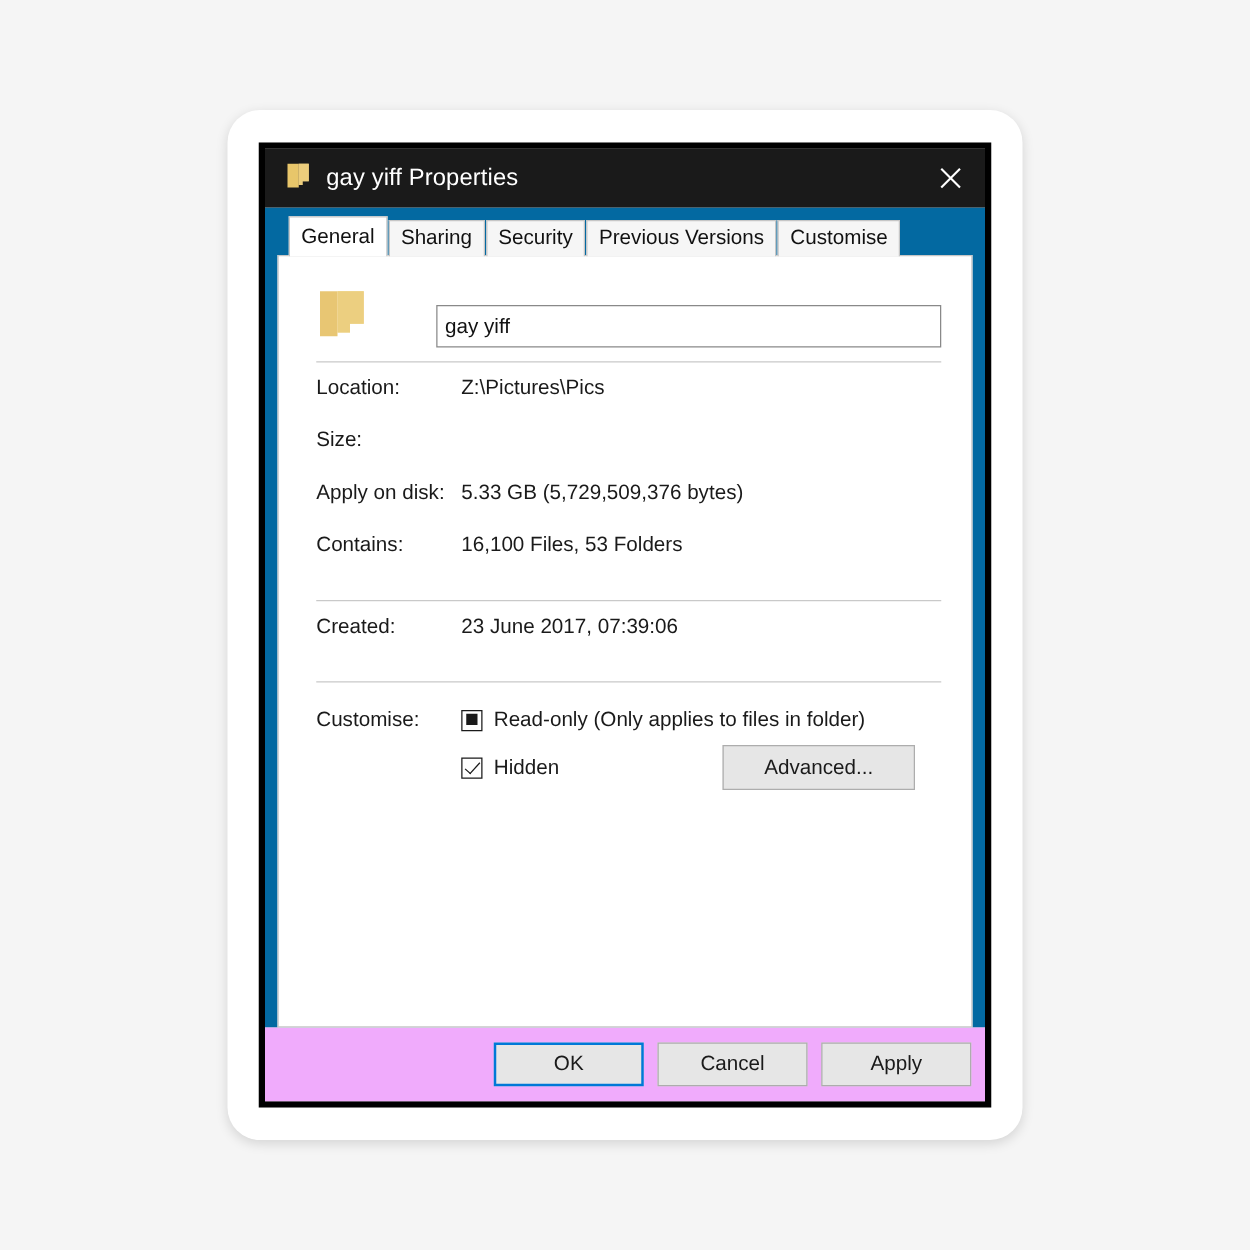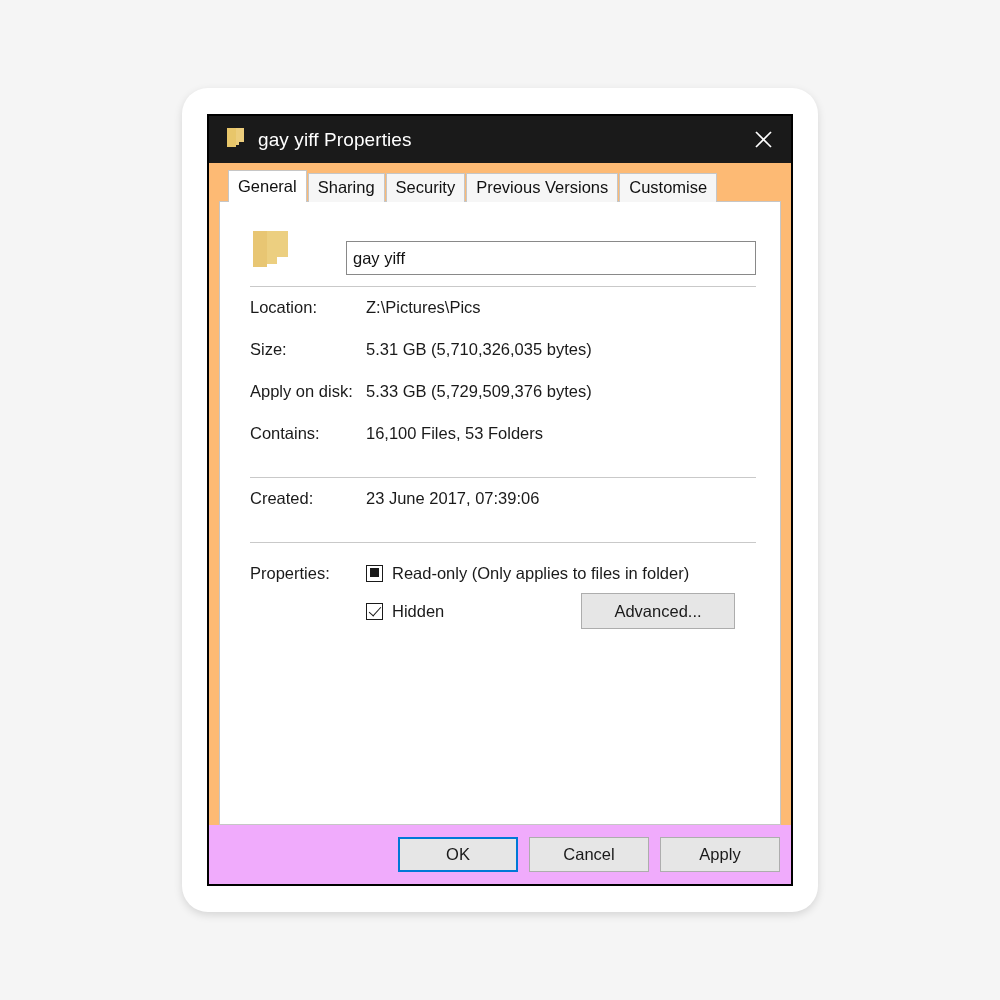--- a/index.html
+++ b/index.html
@@ -28,21 +28,21 @@
   }
 
   
   #dialog-window {
     position: absolute;
     left: 207px;
     top: 114px;
     width: 586px;
     height: 772px;
     background: #f0f0f0;
-    border: 2px solid #000000;
+    border: 5px solid #000000;
     box-sizing: border-box;
     display: flex;
     flex-direction: column;
   }
 
   
   #title-bar {
     height: 47px;
     background: #1a1a1a;
     display: flex;
@@ -74,21 +74,21 @@
   }
   #close-button svg { display: block; }
 
   
   #dialog-body {
     flex: 1 1 auto;
     display: flex;
     flex-direction: column;
     padding: 9px 10px 0 10px;
     box-sizing: border-box;
-    background: #fdba74;
+    background: #0369a1;
   }
 
   
   #tab-strip {
     display: flex;
     align-items: flex-end;
     height: 30px;
     flex: none;
     position: relative;
     z-index: 2;
@@ -319,42 +319,41 @@
       </div>
 
       <div class="separator"></div>
 
       <div class="info-row">
         <span class="info-label">Location:</span>
         <span class="info-value">Z:\Pictures\Pics</span>
       </div>
       <div class="info-row">
         <span class="info-label">Size:</span>
-        <span class="info-value">5.31 GB (5,710,326,035 bytes)</span>
       </div>
       <div class="info-row">
         <span class="info-label">Apply on disk:</span>
         <span class="info-value">5.33 GB (5,729,509,376 bytes)</span>
       </div>
       <div class="info-row">
         <span class="info-label">Contains:</span>
         <span class="info-value">16,100 Files, 53 Folders</span>
       </div>
 
       <div class="separator"></div>
 
       <div class="info-row">
         <span class="info-label">Created:</span>
         <span class="info-value">23 June 2017, 07:39:06</span>
       </div>
 
       <div class="separator"></div>
 
       <div id="attributes-block">
-        <span id="attributes-label">Properties:</span>
+        <span id="attributes-label">Customise:</span>
         <div id="attributes-controls">
           <div class="attr-line">
             <span class="checkbox indeterminate"></span>
             <span class="attr-text">Read-only (Only applies to files in folder)</span>
           </div>
           <div class="attr-line">
             <span class="checkbox checked"></span>
             <span class="attr-text">Hidden</span>
             <button id="advanced-button">Advanced...</button>
           </div>

